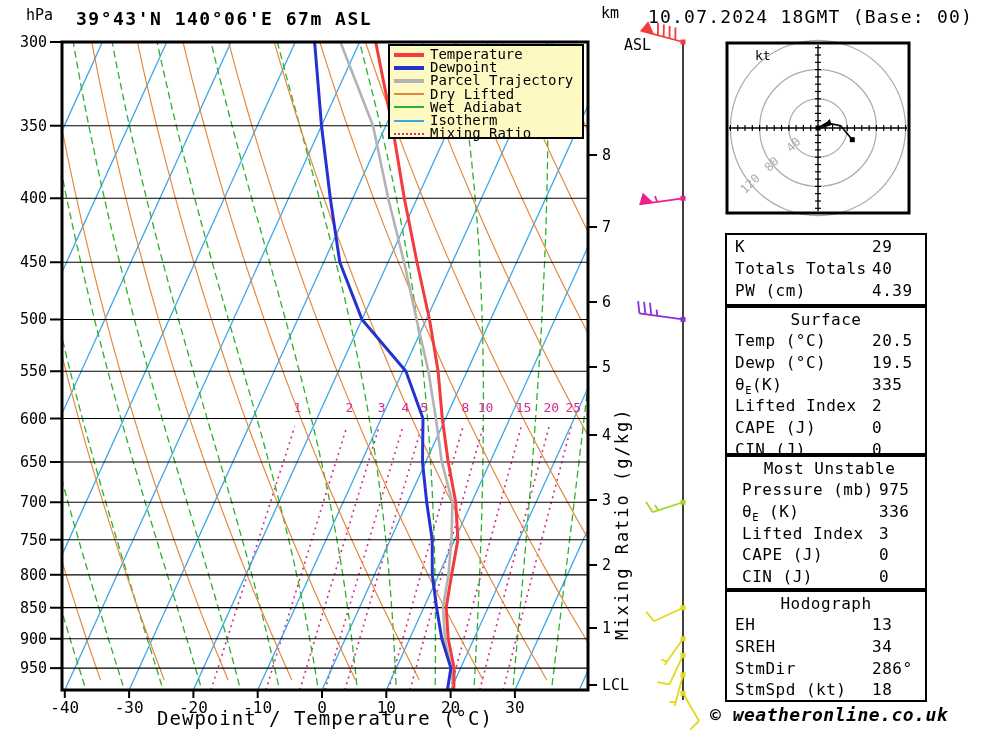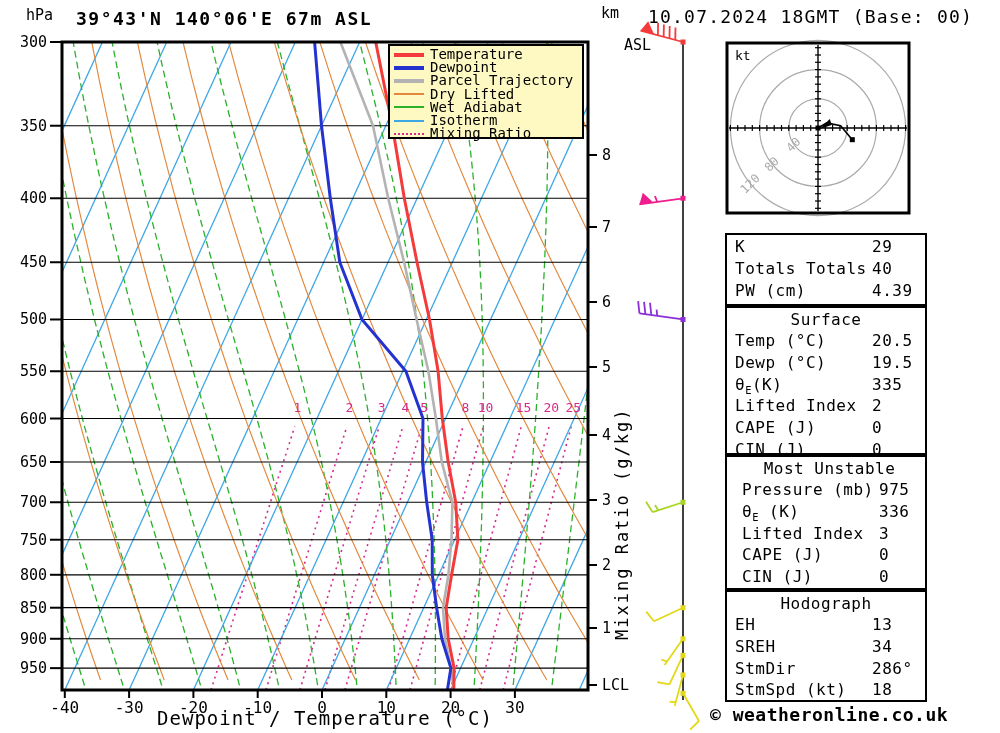--- a/index.html
+++ b/index.html
@@ -6,22 +6,22 @@
   .wrap{position:relative;width:1000px;height:733px;background:#fff;overflow:hidden;
         font-family:"DejaVu Sans Mono","Liberation Mono",monospace;color:#000;}
   .wrap svg{position:absolute;left:0;top:0;z-index:1;}
   .lbl{position:absolute;z-index:2;white-space:pre;}
   .title{font-size:18px;font-weight:bold;letter-spacing:1.5px;}
   .datetitle{font-size:18px;font-weight:normal;letter-spacing:1.2px;}
   .unit{font-size:15px;}
   .xaxlbl{font-size:19px;letter-spacing:1px;width:526px;text-align:center;}
   .mixaxis{font-size:17px;letter-spacing:2px;writing-mode:vertical-rl;transform:rotate(180deg);
            height:400px;display:flex;align-items:center;}
-  .credit{font-size:18px;font-weight:bold;letter-spacing:.5px;}
-  .ktlbl{font-size:13px;}
+  .credit{font-size:18px;font-weight:bold;letter-spacing:.5px;font-style:italic;}
+  .ktlbl{font-size:13px;margin-left:20px;}
   .legend{position:absolute;z-index:3;background:#fef9c3;border:2px solid #000;
           box-sizing:border-box;padding:2px 0 0 4px;}
   .lrow{display:flex;align-items:center;height:13.2px;}
   .lrow .sw{width:30px;margin-right:6px;flex:0 0 30px;}
   .lrow .lt{font-size:14px;line-height:13px;}
   .tbox{position:absolute;z-index:3;border:2px solid #000;box-sizing:border-box;
         background:#fff;font-size:16px;letter-spacing:.5px;padding-top:2px;}
   .trow{position:relative;height:21.8px;}
   .trow .tl{position:absolute;left:8px;top:0;}
   .trow .tv{position:absolute;left:145px;top:0;}

